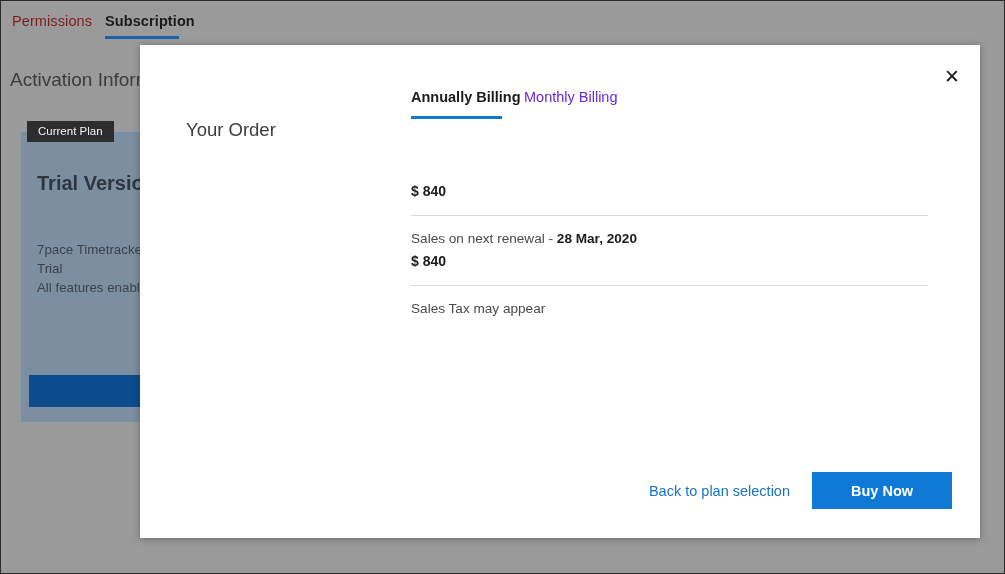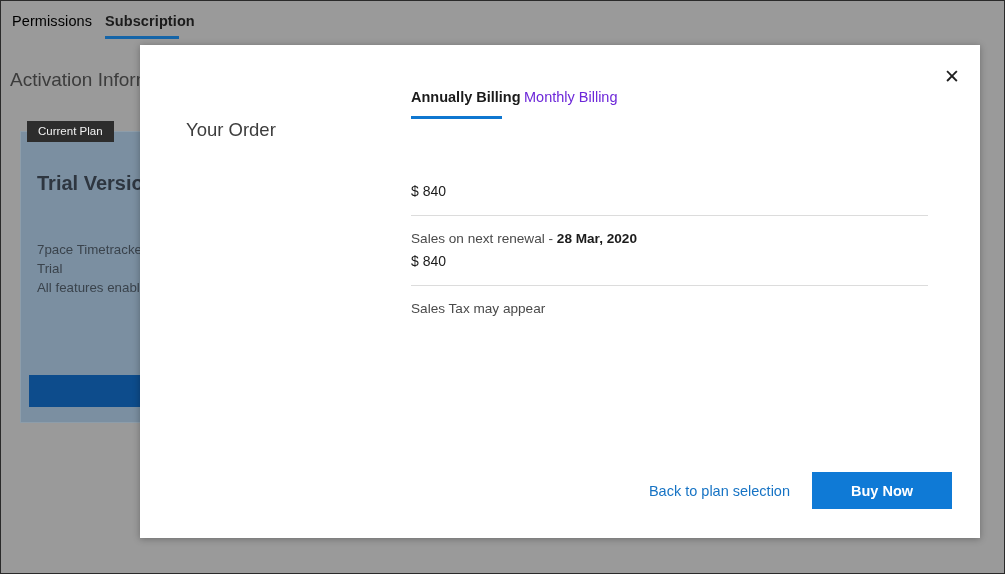--- a/index.html
+++ b/index.html
@@ -36,21 +36,21 @@
     height: 44px;
   }
   .tab {
     position: absolute;
     top: 12px;
     font-size: 14.5px;
     color: #3b3b3b;
     letter-spacing: .1px;
     white-space: nowrap;
   }
-  .tab.permissions { left: 11px; color: #000000; }
+  .tab.permissions { left: 11px; color: #7f1d1d; }
   .tab.subscription { left: 104px; font-weight: bold; color: #1b1b1b; }
   .tab-underline {
     position: absolute;
     left: 104px;
     top: 35px;
     width: 74px;
     height: 3px;
     background: #1565a8;
   }
 
@@ -275,21 +275,21 @@
     font-size: 13.6px;
     color: #4a4a4a;
     margin: 0 0 7px 0;
   }
   .bill-label .bold {
     font-weight: bold;
     color: #1b1b1b;
   }
   .bill-amount {
     font-size: 14px;
-    font-weight: normal;
+    font-weight: bold;
     color: #1b1b1b;
   }
   .sales-tax {
     font-size: 13.6px;
     color: #4a4a4a;
   }
 
   
   .footer {
     position: absolute;

